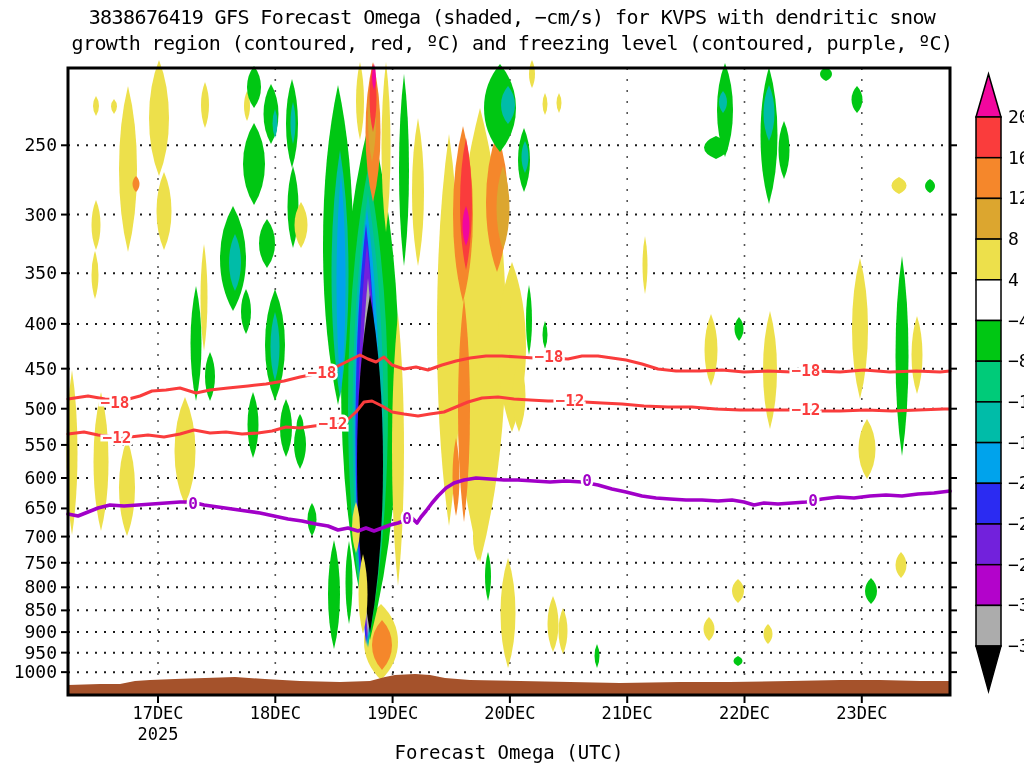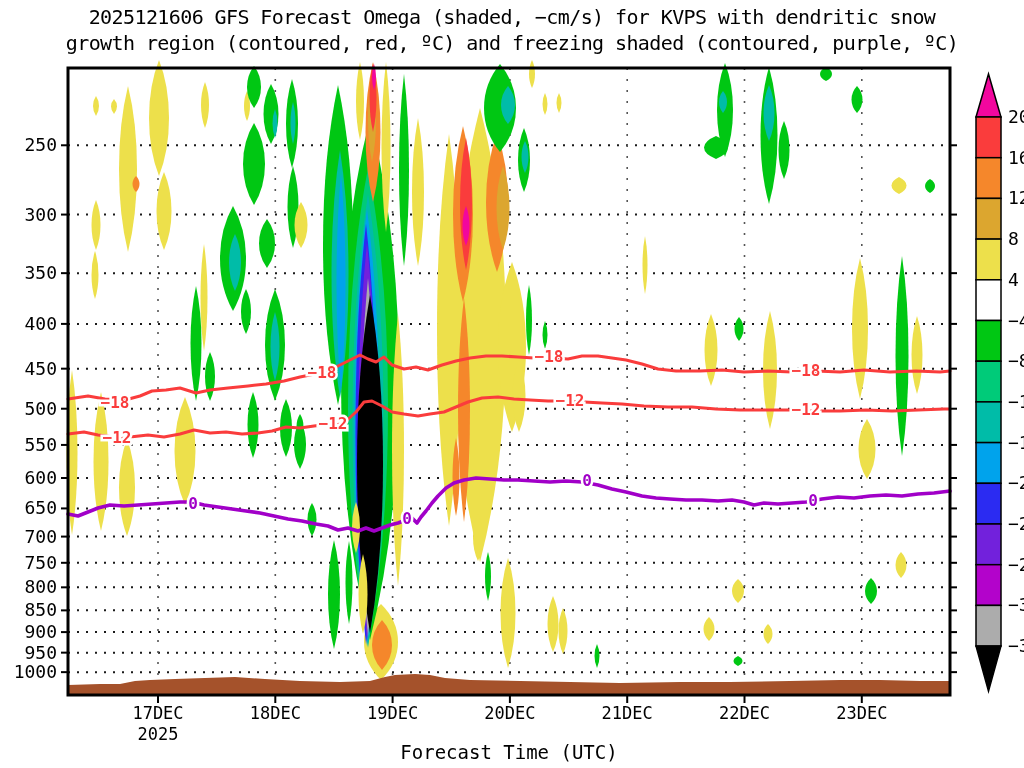--- a/index.html
+++ b/index.html
@@ -13,22 +13,22 @@
   #chart{position:absolute;left:0;top:0;width:1024px;height:768px;}
   .xlabel{position:absolute;top:741px;left:68px;width:882px;text-align:center;
       font-size:19px;color:#000;}
   .watermark{position:absolute;top:745px;right:10px;font-size:16px;color:#f87168;}
   svg text{font-family:"DejaVu Sans Mono","Liberation Mono",monospace;}
 </style>
 </head>
 <body>
 
 <div class="stage">
-  <div id="title1" class="title-line">2025121606 GFS Forecast Omega (shaded, −cm/s) for KVPS with dendritic snow</div>
-  <div id="title2" class="title-line">growth region (contoured, red, ºC) and freezing shaded (contoured, purple, ºC)</div>
+  <div id="title1" class="title-line">3838676419 GFS Forecast Omega (shaded, −cm/s) for KVPS with dendritic snow</div>
+  <div id="title2" class="title-line">growth region (contoured, red, ºC) and freezing level (contoured, purple, ºC)</div>
   <div id="chart"><svg width="1024" height="768" viewBox="0 0 1024 768">
         <rect x="68" y="68" width="882" height="627" fill="#ffffff"></rect>
         <g>
           <line x1="68" y1="145.27942378598476" x2="950" y2="145.27942378598476" stroke="#1a1a1a" stroke-width="2" stroke-dasharray="2 7"></line>
           <line x1="68" y1="214.570467489274" x2="950" y2="214.570467489274" stroke="#1a1a1a" stroke-width="2" stroke-dasharray="2 7"></line>
           <line x1="68" y1="273.15521018579113" x2="950" y2="273.15521018579113" stroke="#1a1a1a" stroke-width="2" stroke-dasharray="2 7"></line>
           <line x1="68" y1="323.9036226325066" x2="950" y2="323.9036226325066" stroke="#1a1a1a" stroke-width="2" stroke-dasharray="2 7"></line>
           <line x1="68" y1="368.6668948131836" x2="950" y2="368.6668948131836" stroke="#1a1a1a" stroke-width="2" stroke-dasharray="2 7"></line>
           <line x1="68" y1="408.7090062531269" x2="950" y2="408.7090062531269" stroke="#1a1a1a" stroke-width="2" stroke-dasharray="2 7"></line>
           <line x1="68" y1="444.93150210233307" x2="950" y2="444.93150210233307" stroke="#1a1a1a" stroke-width="2" stroke-dasharray="2 7"></line>
@@ -280,14 +280,14 @@
           <text x="1008" y="367.20000000000005" font-size="18" fill="#000">−8</text>
           <text x="1008" y="407.90000000000003" font-size="18" fill="#000">−12</text>
           <text x="1008" y="448.6" font-size="18" fill="#000">−16</text>
           <text x="1008" y="489.3" font-size="18" fill="#000">−20</text>
           <text x="1008" y="530" font-size="18" fill="#000">−24</text>
           <text x="1008" y="570.7" font-size="18" fill="#000">−28</text>
           <text x="1008" y="611.4000000000001" font-size="18" fill="#000">−32</text>
           <text x="1008" y="652.1" font-size="18" fill="#000">−36</text>
         </g>
       </svg></div>
-  <div class="xlabel">Forecast Time (UTC)</div>
+  <div class="xlabel">Forecast Omega (UTC)</div>
 </div>
 
 </body></html>

